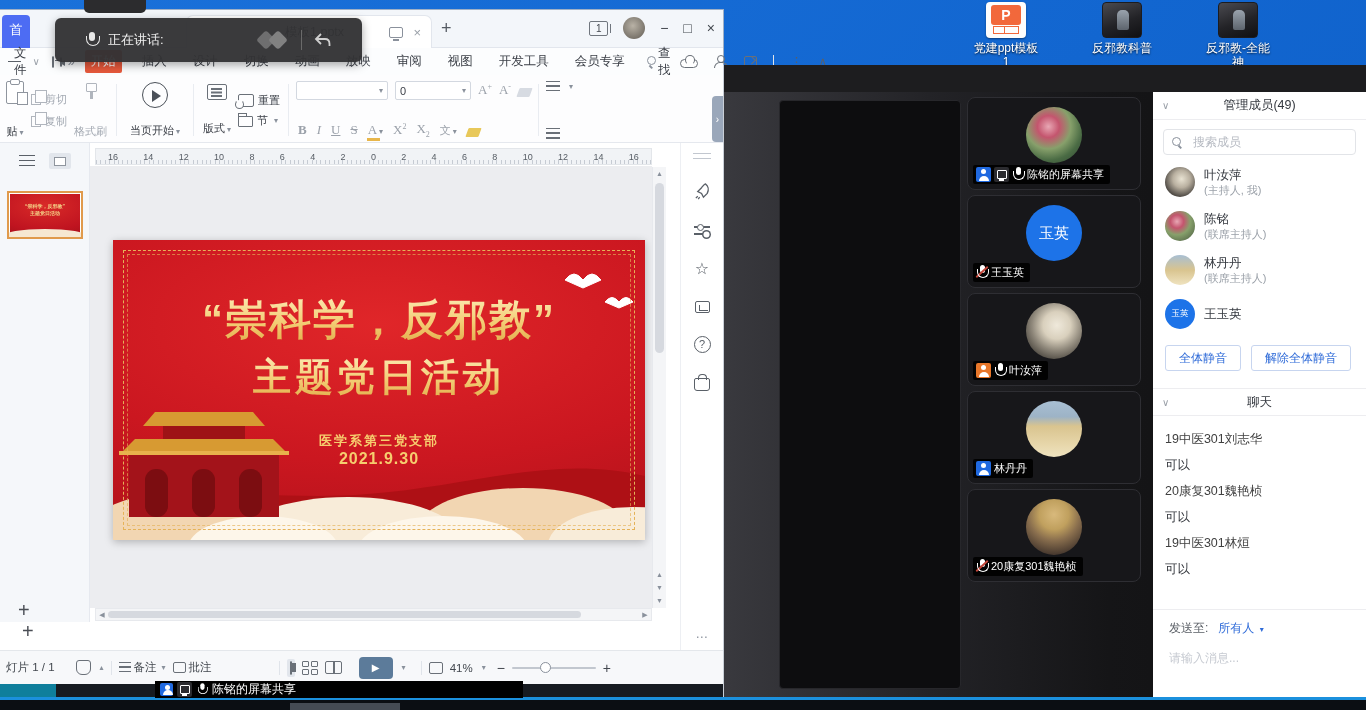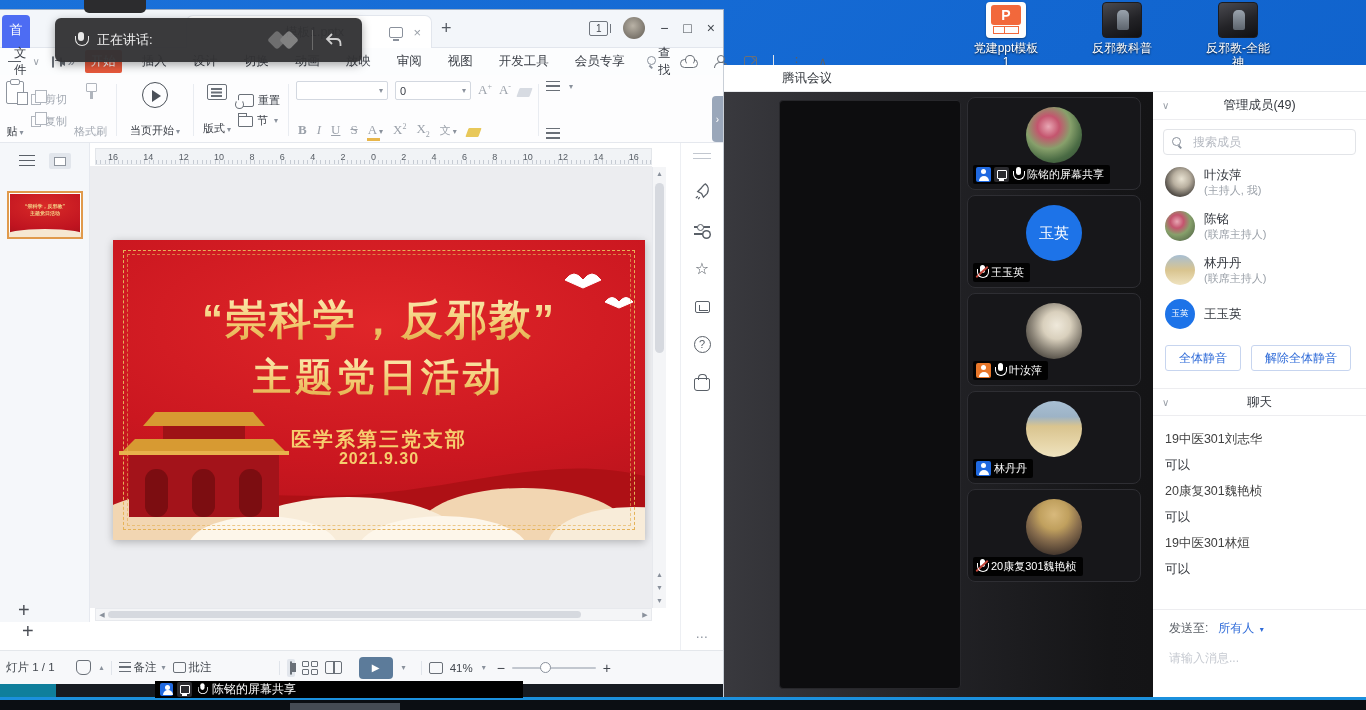--- a/index.html
+++ b/index.html
@@ -117,21 +117,21 @@
     background-image:repeating-linear-gradient(90deg,#c6cbd3 0 1px,transparent 1px 4.4px);background-size:100% 4px;background-position:0 100%;background-repeat:no-repeat,repeat}
   .canvas{position:absolute;top:156px;left:90px;width:562px;bottom:76px;background:#ecedf0;overflow:hidden}
   .slide{position:absolute;left:23px;top:74px;width:532px;height:300px;background:radial-gradient(130% 95% at 50% 28%,#e02629 0%,#cb1720 48%,#a30f17 100%);box-shadow:0 2px 8px rgba(0,0,0,.25)}
   .sb1{position:absolute;inset:10px;border:1.5px dashed #e5b258;pointer-events:none}
   .sb2{position:absolute;inset:14px;border:1px dashed rgba(229,178,88,.65);pointer-events:none}
   .slide-decor{position:absolute;inset:0;width:100%;height:100%}
   .st1{position:absolute;left:0;right:0;top:52px;text-align:center;font-size:42px;font-weight:bold;letter-spacing:2px;
     background:linear-gradient(180deg,#fdeebb 0%,#f3cc74 55%,#dfa844 100%);-webkit-background-clip:text;background-clip:text;color:transparent}
   .st2{position:absolute;left:0;right:0;top:112px;text-align:center;font-size:38px;font-weight:bold;letter-spacing:4px;
     background:linear-gradient(180deg,#fdeebb 0%,#f3cc74 55%,#dfa844 100%);-webkit-background-clip:text;background-clip:text;color:transparent}
-  .st3{position:absolute;left:0;right:0;top:186px;text-align:center;font-size:20px;font-weight:bold;color:#f6cd6e;letter-spacing:2px}
+  .st3{position:absolute;left:0;right:0;top:192px;text-align:center;font-size:13px;font-weight:bold;color:#f6cd6e;letter-spacing:2px}
   .st4{position:absolute;left:0;right:0;top:210px;text-align:center;font-size:16px;font-weight:bold;color:#f6cd6e;letter-spacing:1px}
 
   .vscroll{position:absolute;top:157px;left:652px;width:14px;bottom:76px;background:#f4f5f7;border-left:1px solid #e7e9ed;font-size:7px;color:#8a919c;text-align:center}
   .vthumb{position:absolute;left:2px;right:2px;top:16px;height:170px;background:#d6d9df;border-radius:5px}
   .varr{position:absolute;left:0;right:0;height:12px;line-height:12px}
   .hscroll{position:absolute;left:95px;width:557px;top:598px;height:13px;background:#f4f5f7;border:1px solid #e7e9ed;font-size:7px;color:#8a919c}
   .hthumb{position:absolute;left:12px;right:70px;top:2px;bottom:2px;background:#d6d9df;border-radius:5px}
   .harr{position:absolute;top:0;bottom:0;width:12px;display:flex;align-items:center;justify-content:center}
 
   .siderail{position:absolute;top:133px;right:0;width:43px;bottom:34px;background:#fff;border-left:1px solid #edeff3;display:flex;flex-direction:column;align-items:center;gap:23px;padding-top:10px;color:#5a6068}
@@ -159,21 +159,21 @@
   .bookico{width:17px;height:13px;border:1.5px solid #6a7078;border-radius:2px;position:relative}
   .bookico::after{content:"";position:absolute;left:50%;top:0;bottom:0;width:1.5px;background:#6a7078}
   .vactive{background:#e2e6ec;border-radius:2px;padding:3px}
   .playbtn{width:34px;height:22px;background:#5c7b9a;border-radius:4px;color:#fff;display:flex;align-items:center;justify-content:center;font-size:10px}
   .fitico{width:14px;height:12px;border:1.5px solid #6a7078;border-radius:2px}
   .ztrack{width:84px;height:2px;background:#c2c7cf;position:relative;border-radius:1px}
   .zknob{position:absolute;left:28px;top:-5px;width:11px;height:11px;border-radius:50%;background:#fff;border:1.5px solid #8a919c}
 
   
   .speak{position:absolute;left:55px;top:18px;width:307px;height:44px;background:rgba(50,50,52,.96);border-radius:6px;z-index:40;
-    display:flex;align-items:center;gap:10px;padding:0 19px;color:#f0f0f0;font-size:13px;box-shadow:0 3px 10px rgba(0,0,0,.35)}
+    display:flex;align-items:center;gap:10px;padding:0 30px;color:#f0f0f0;font-size:13px;box-shadow:0 3px 10px rgba(0,0,0,.35)}
   .micw{position:relative;width:13px;height:17px;flex:none}
   .micw::before{content:"";position:absolute;left:3.5px;top:0;width:6px;height:9px;border-radius:3px;background:#e8e8e8}
   .micw::after{content:"";position:absolute;left:0.5px;top:4px;width:12px;height:9px;border:1.5px solid #e8e8e8;border-top:none;border-radius:0 0 7px 7px}
   .wlogo{margin-left:auto;position:relative;width:34px;height:20px;opacity:.55}
   .wlogo i{position:absolute;width:14px;height:14px;background:#aaa;border-radius:3px;transform:rotate(45deg)}
   .wlogo i:nth-child(1){left:2px;top:3px;background:#999}
   .wlogo i:nth-child(2){left:14px;top:3px;background:#bbb}
   .speak .vdiv{width:1px;height:20px;background:#6a6a6a}
   .topblob{position:absolute;left:84px;top:0;width:62px;height:13px;background:#2c2c2e;border-radius:0 0 5px 5px;z-index:39}
 
@@ -548,23 +548,20 @@
         <i></i>
         <i></i>
       </span>
     <span class="vdiv"></span>
     <svg width="20" height="18" viewBox="0 0 20 18">
         <path d="M9,3 L4,8 L9,13 M4,8 L13,8 C16,8 17.5,10 17.5,13 L17.5,15" stroke="#cfcfcf" stroke-width="1.8" fill="none"></path>
       </svg>
   </div>
 
   <div class="meet">
-    <div class="meet-title">
-      <span>腾讯会议</span>
-    </div>
     <div class="meet-body">
       <div class="stage-inner"></div>
 
       <div class="tiles">
 
           <div class="tile">
             <div class="tile-av" style="background: radial-gradient(circle at 40% 35%, rgb(232, 167, 180) 0%, rgb(196, 85, 110) 22%, rgb(135, 160, 107) 45%, rgb(74, 107, 68) 68%, rgb(46, 66, 48) 100%);">
               
             </div>
             <div class="tile-lbl">

